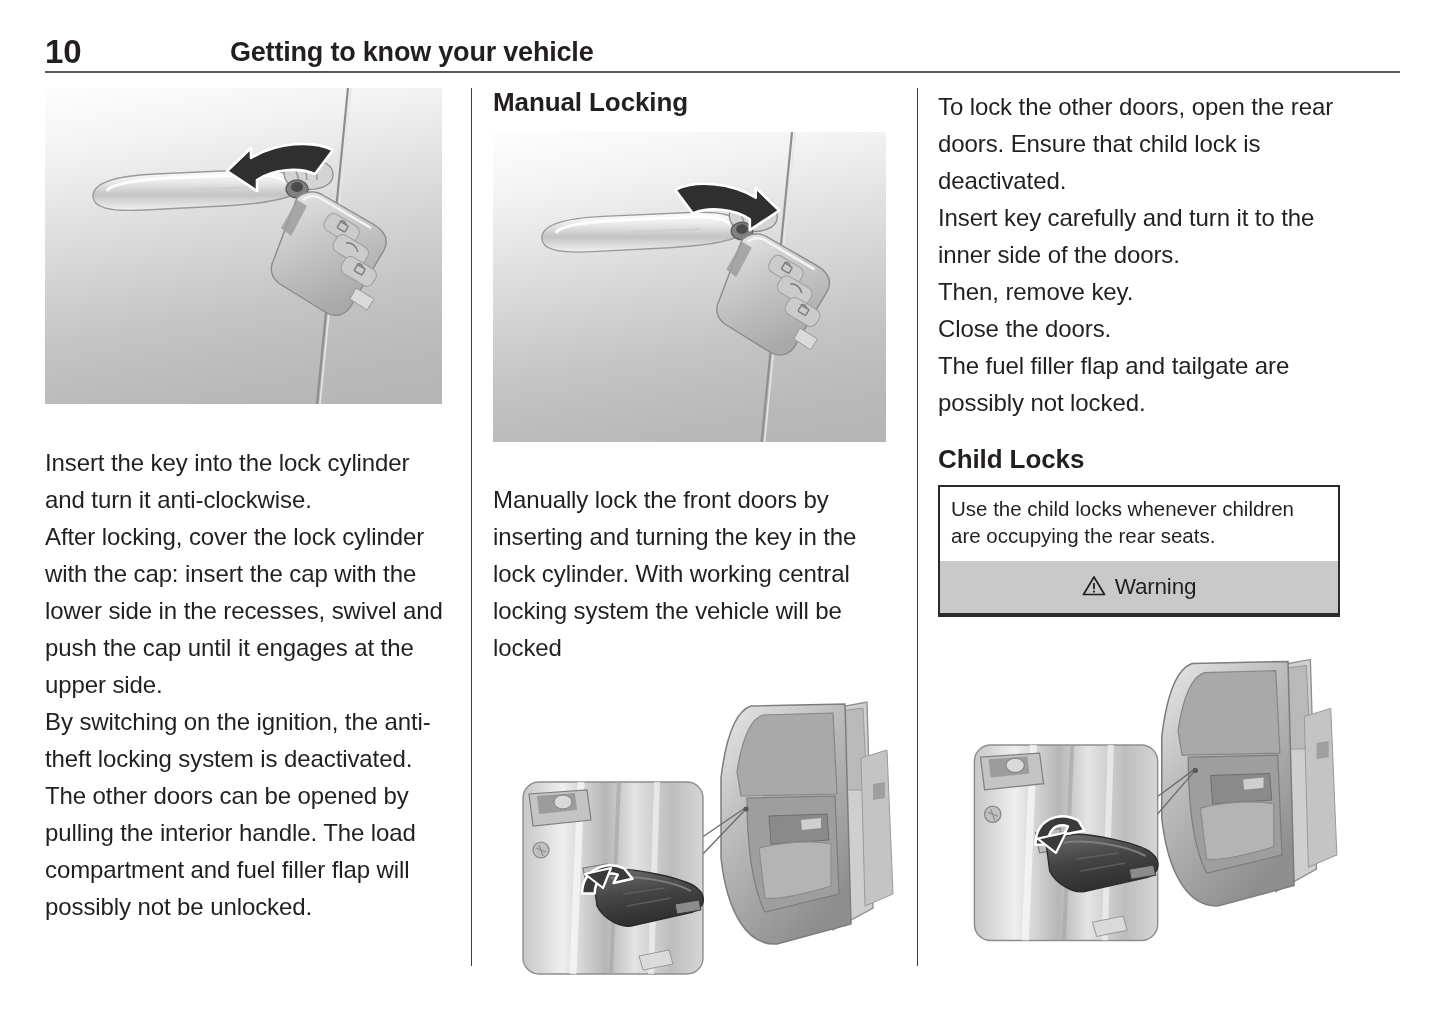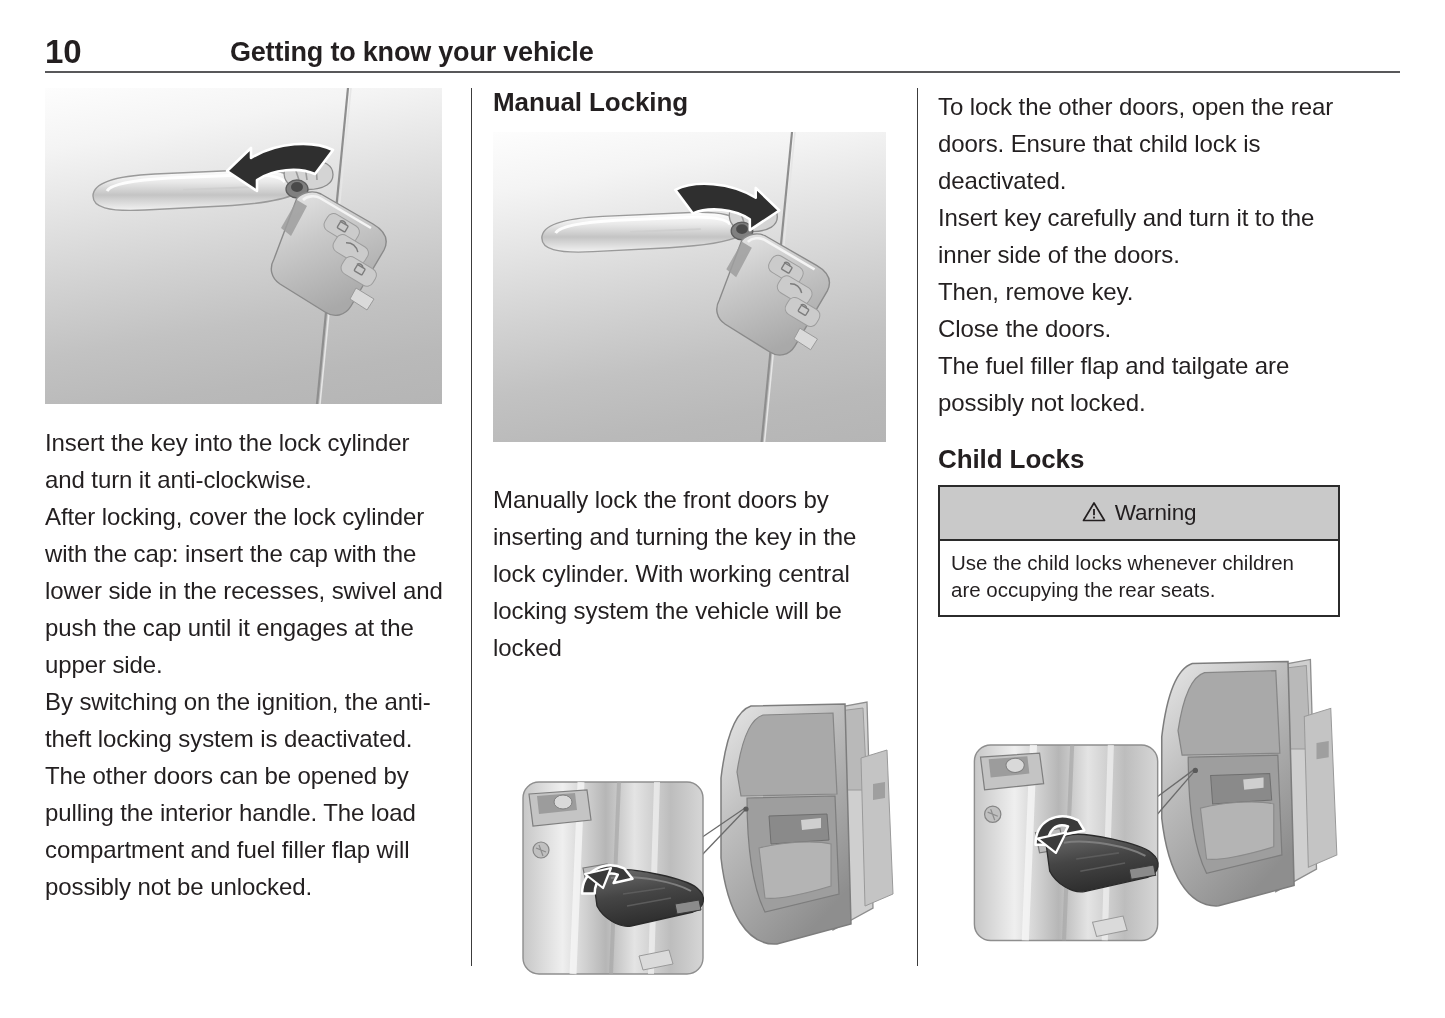--- a/index.html
+++ b/index.html
@@ -219,21 +219,21 @@
       </g>
 
       <g>
         <path d="M 182 83 L 206 60 L 206 70
                  C 232 54 268 52 288 62 L 270 86
                  C 254 79 228 81 212 92 L 212 103 Z" fill="#2f2f2f" stroke="#ffffff" stroke-width="2.6" stroke-linejoin="round"></path>
       </g>
     </svg>
   </div>
 
-  <div class="body-text" style="margin-top:20px;">Insert the key into the lock cylinder and turn it anti-clockwise.
+  <div class="body-text" style="margin-top:40px;">Insert the key into the lock cylinder and turn it anti-clockwise.
 After locking, cover the lock cylinder with the cap: insert the cap with the lower side in the recesses, swivel and push the cap until it engages at the upper side.
 By switching on the ignition, the anti-theft locking system is deactivated.
 The other doors can be opened by pulling the interior handle. The load compartment and fuel filler flap will possibly not be unlocked.</div>
 </div>
 
 <div class="column" id="column-2">
 
   <div class="section-heading">Manual Locking</div>
 
   <div class="illus" id="fig-door-lock-clockwise" style="margin-top:16px;">
@@ -369,31 +369,31 @@
 
   <div class="body-text">To lock the other doors, open the rear doors. Ensure that child lock is deactivated.
 Insert key carefully and turn it to the inner side of the doors.
 Then, remove key.
 Close the doors.
 The fuel filler flap and tailgate are possibly not locked.</div>
 
   <div class="section-heading" style="margin-top:24px;">Child Locks</div>
 
   <div id="warning-box" style="margin-top:12px;">
+    <div id="warning-body">Use the child locks whenever children are occupying the rear seats.</div>
     <div id="warning-header">
       <span class="warn-tri">
         <svg width="24" height="21" viewBox="0 0 24 21" aria-hidden="true">
           <path d="M 12 2 L 22.5 19.5 L 1.5 19.5 Z" fill="none" stroke="#231f20" stroke-width="1.7" stroke-linejoin="round"></path>
           <rect x="11.1" y="8" width="1.8" height="6.2" fill="#231f20"></rect>
           <rect x="11.1" y="15.6" width="1.8" height="1.9" fill="#231f20"></rect>
         </svg>
       </span>
       <span id="warning-title">Warning</span>
     </div>
-    <div id="warning-body">Use the child locks whenever children are occupying the rear seats.</div>
   </div>
 
   <div class="childlock-illus" style="margin-top:36px;margin-left:14px;">
     <svg width="392" height="300" viewBox="0 0 385 290">
 
       <g>
         <path d="M 300 88 L 330 8 L 352 4 L 358 210 L 318 232 Z" fill="#cfcfcf" stroke="#8e8e8e" stroke-width="1.3"></path>
         <path d="M 316 14 L 348 10 L 352 92 L 318 92 Z" fill="#b9b9b9" stroke="#9a9a9a" stroke-width="1"></path>
         <path d="M 206 80 C 212 30 224 12 236 8 L 330 6 L 336 226 L 262 246
                  C 232 248 212 214 206 160 Z" fill="url(#dooro)" stroke="#7d7d7d" stroke-width="1.5"></path>

